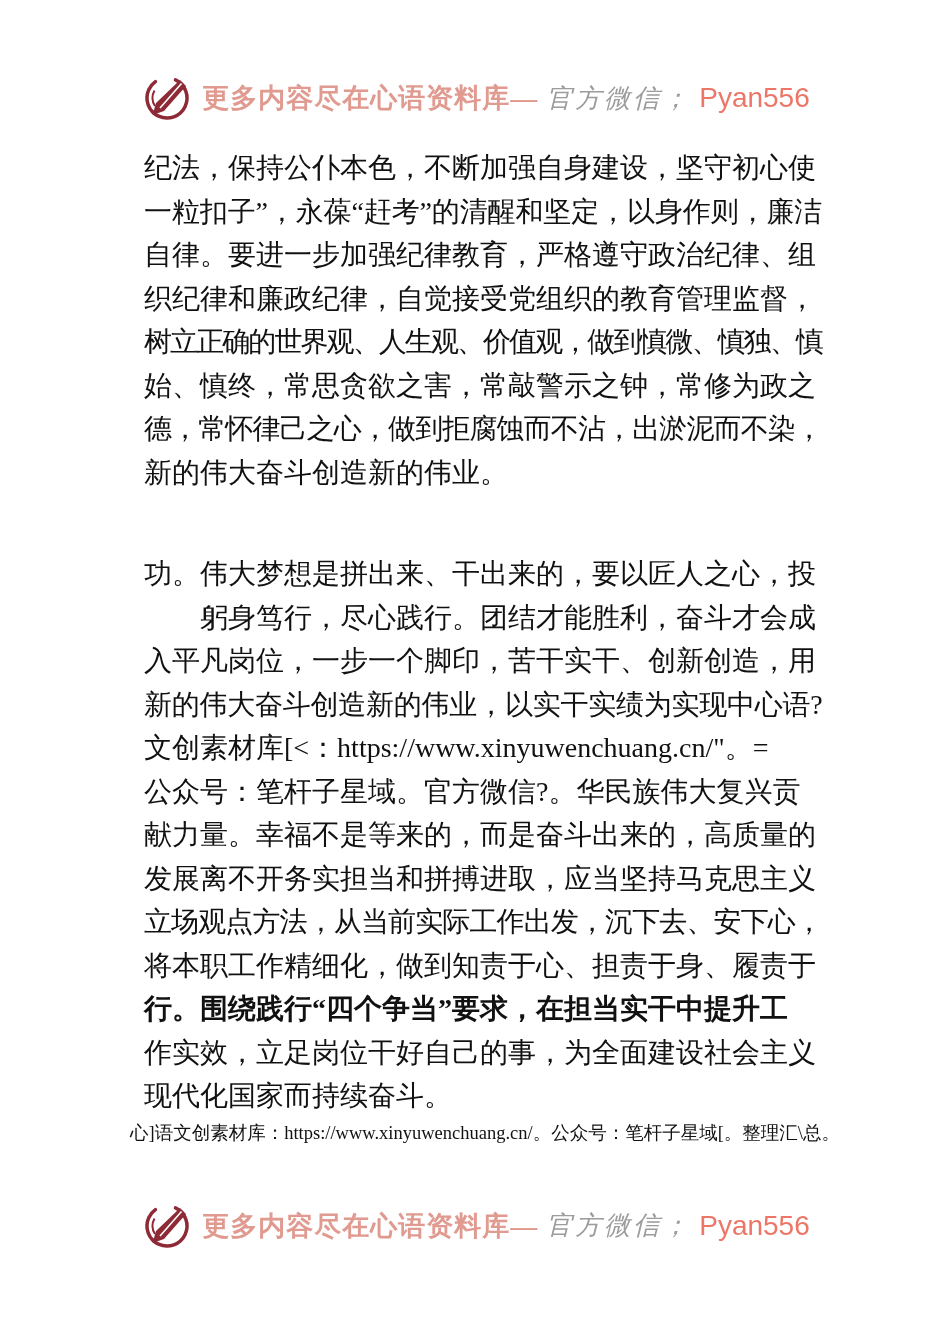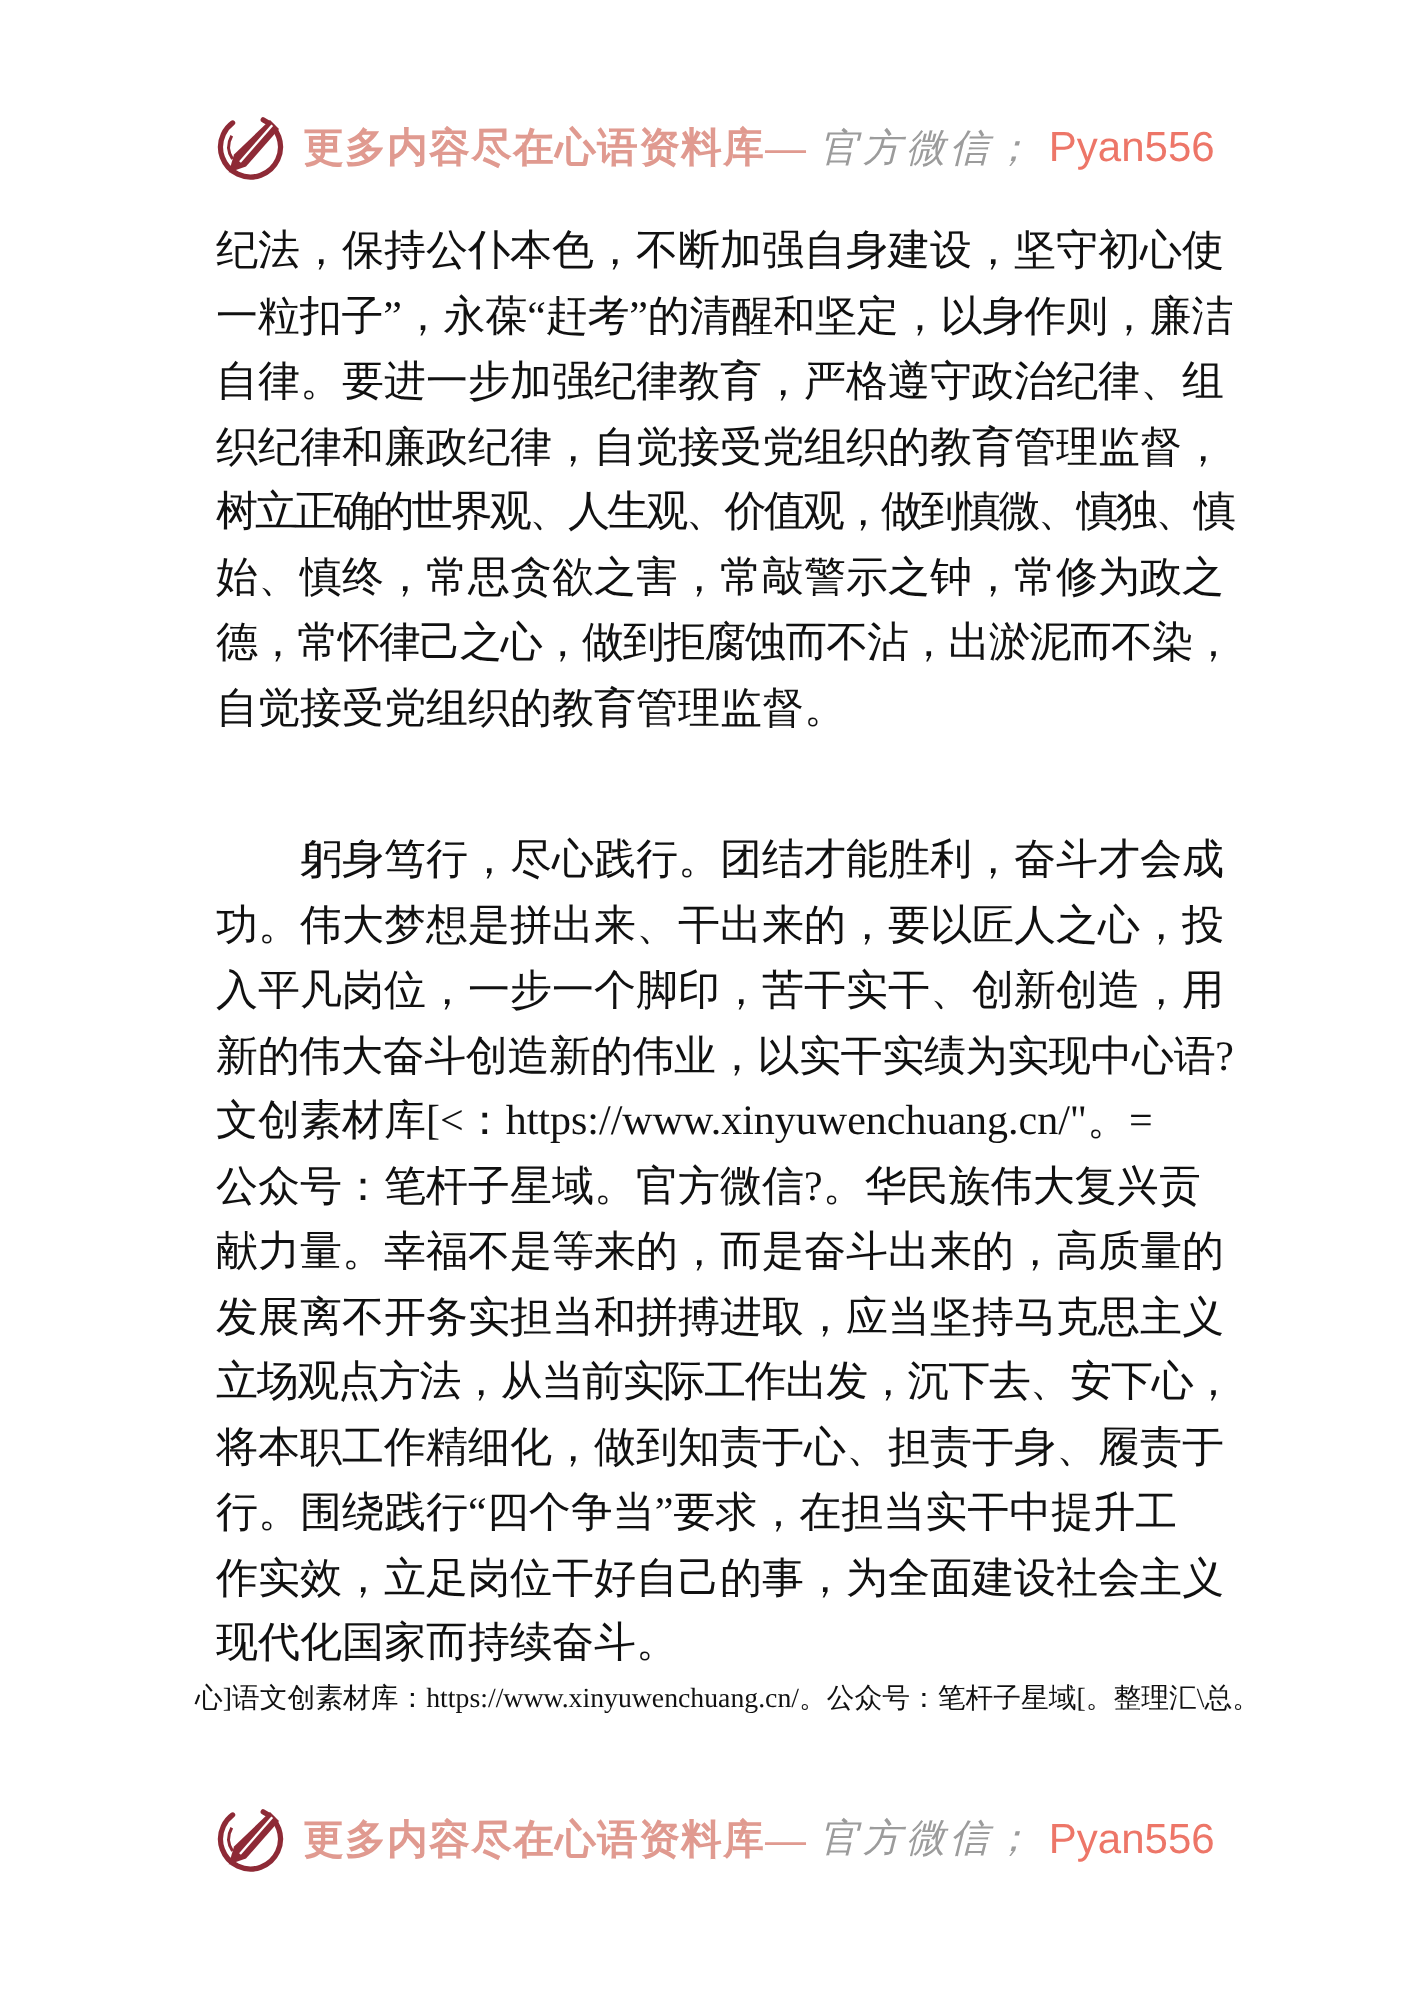--- a/index.html
+++ b/index.html
@@ -91,34 +91,34 @@
 
   <div class="doc-body">
       <div class="para">
         <div class="line" style="letter-spacing: 0px;">纪法，保持公仆本色，不断加强自身建设，坚守初心使</div>
         <div class="line" style="letter-spacing: -0.12px;">一粒扣子”，永葆“赶考”的清醒和坚定，以身作则，廉洁</div>
         <div class="line" style="letter-spacing: 0px;">自律。要进一步加强纪律教育，严格遵守政治纪律、组</div>
         <div class="line" style="letter-spacing: 0px;">织纪律和廉政纪律，自觉接受党组织的教育管理监督，</div>
         <div class="line" style="letter-spacing: -1.92px;">树立正确的世界观、人生观、价值观，做到慎微、慎独、慎</div>
         <div class="line" style="letter-spacing: 0px;">始、慎终，常思贪欲之害，常敲警示之钟，常修为政之</div>
         <div class="line" style="letter-spacing: -0.88px;">德，常怀律己之心，做到拒腐蚀而不沾，出淤泥而不染，</div>
-        <div class="line last">自觉接受党组织的教育管理监督。</div>
+        <div class="line last">新的伟大奋斗创造新的伟业。</div>
       </div>
       <div class="para">
+        <div class="line" style="letter-spacing: 0px;">功。伟大梦想是拼出来、干出来的，要以匠人之心，投</div>
         <div class="line indent" style="letter-spacing: 0px;">躬身笃行，尽心践行。团结才能胜利，奋斗才会成</div>
-        <div class="line" style="letter-spacing: 0px;">功。伟大梦想是拼出来、干出来的，要以匠人之心，投</div>
         <div class="line" style="letter-spacing: 0px;">入平凡岗位，一步一个脚印，苦干实干、创新创造，用</div>
         <div class="line" style="letter-spacing: -0.24px;">新的伟大奋斗创造新的伟业，以实干实绩为实现中心语?</div>
         <div class="line" style="letter-spacing: 0px;">文创素材库[&lt;：https://www.xinyuwenchuang.cn/"。=</div>
         <div class="line" style="letter-spacing: 0px;">公众号：笔杆子星域。官方微信?。华民族伟大复兴贡</div>
         <div class="line" style="letter-spacing: 0px;">献力量。幸福不是等来的，而是奋斗出来的，高质量的</div>
         <div class="line" style="letter-spacing: 0px;">发展离不开务实担当和拼搏进取，应当坚持马克思主义</div>
         <div class="line" style="letter-spacing: -0.88px;">立场观点方法，从当前实际工作出发，沉下去、安下心，</div>
         <div class="line" style="letter-spacing: 0px;">将本职工作精细化，做到知责于心、担责于身、履责于</div>
-        <div class="line" style="letter-spacing: 0px;">行。围绕践行“四个争当”要求，在担当实干中提升工</div>
+        <div class="line" style="letter-spacing: 0px; font-weight: bold;">行。围绕践行“四个争当”要求，在担当实干中提升工</div>
         <div class="line" style="letter-spacing: 0px;">作实效，立足岗位干好自己的事，为全面建设社会主义</div>
         <div class="line last">现代化国家而持续奋斗。</div>
       </div>
     </div>
 
   <div class="source-note">心]语文创素材库：https://www.xinyuwenchuang.cn/。公众号：笔杆子星域[。整理汇\总。</div>
 
   <div class="brandbar footer">
     <span class="logo">
       <svg viewBox="0 0 54 54" width="54" height="54">

